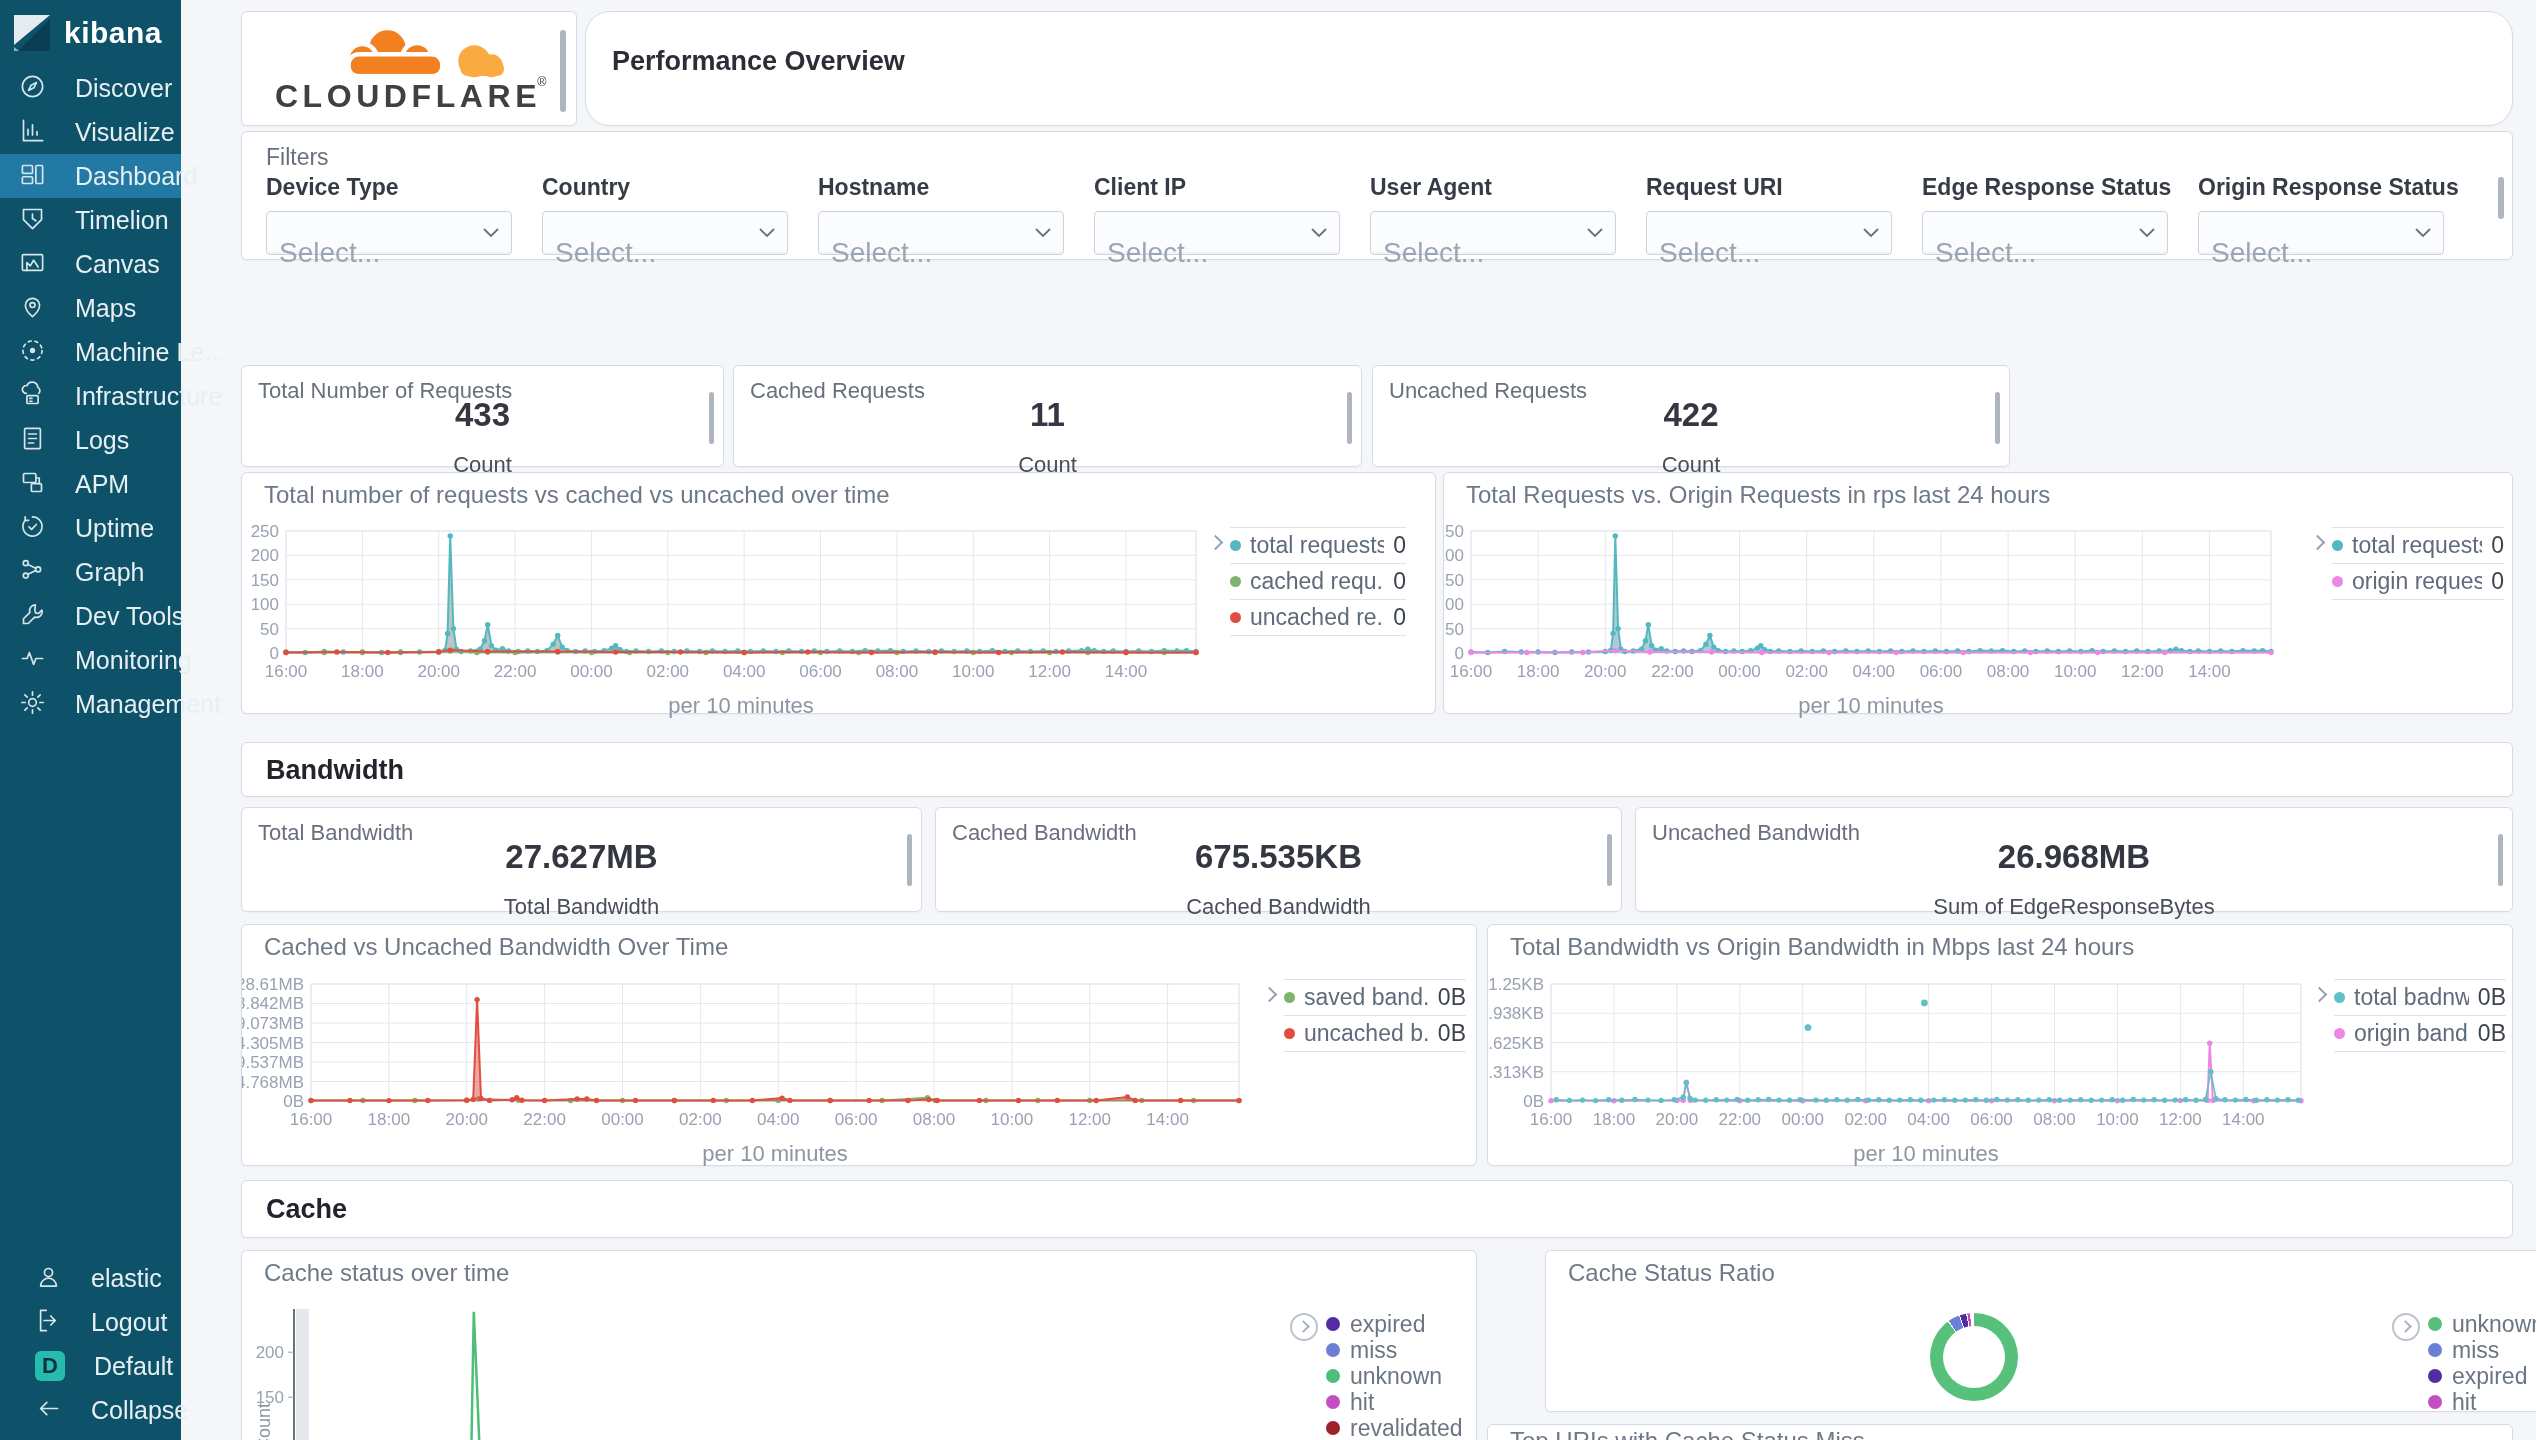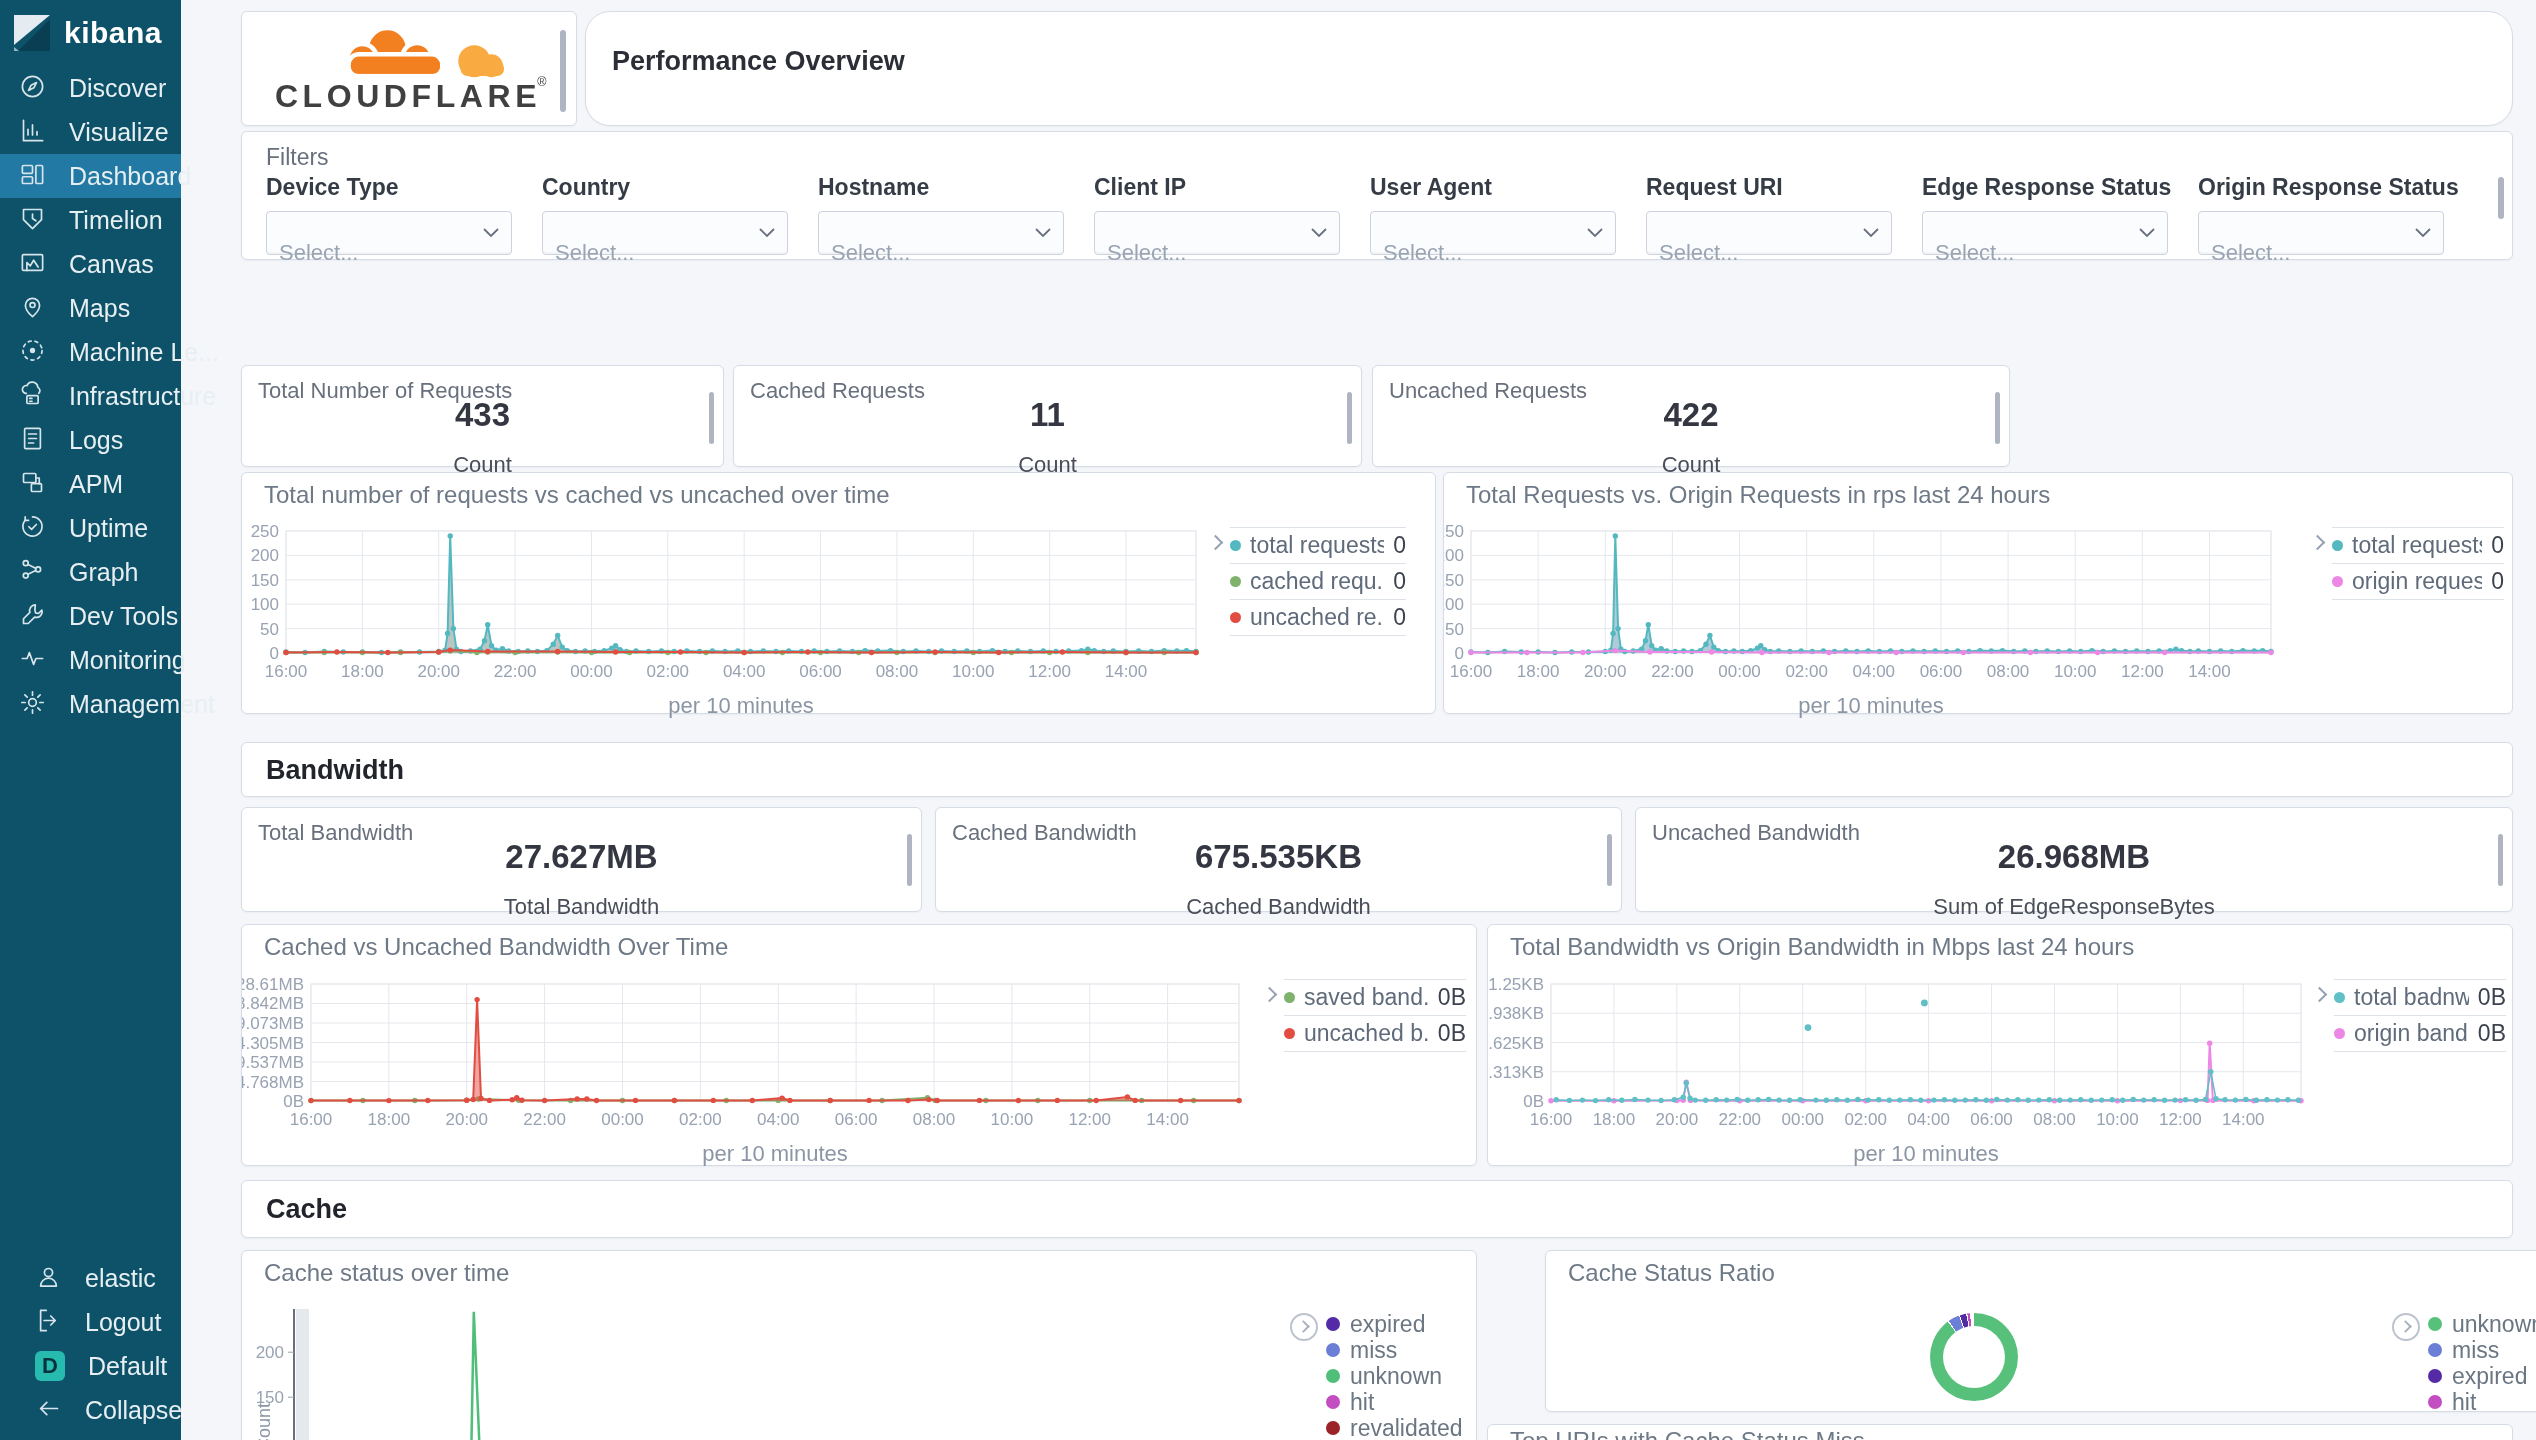--- a/index.html
+++ b/index.html
@@ -2,21 +2,21 @@
 <html><head>
 <meta charset="utf-8">
 <style>
   html,body{margin:0;padding:0;background:#eef1f5;overflow:hidden;}
   .screen{position:relative;width:2536px;height:1440px;overflow:hidden;background:#f4f6f9;
           font-family:"Liberation Sans", sans-serif;color:#343741;}
   
   .sidebar{position:absolute;left:0;top:0;width:181px;height:1440px;background:#0d5268;z-index:5;}
   .k-header{display:flex;align-items:center;gap:13px;padding:14px 0 14px 13px;height:38px;}
   .k-title{color:#fff;font-size:30px;font-weight:600;letter-spacing:.5px;}
-  .nav-item{display:flex;align-items:center;gap:23px;height:44px;padding-left:19px;cursor:pointer;color:#e7eff3;}
+  .nav-item{display:flex;align-items:center;gap:29px;height:44px;padding-left:19px;cursor:pointer;color:#e7eff3;}
   .nav-item.active{background:#2279a4;}
   .nav-item .lbl{font-size:25px;white-space:nowrap;}
   .nav-item svg{flex:0 0 auto;}
   .nav-footer{position:absolute;left:16px;bottom:8px;width:100%;}
   .space-badge{width:30px;height:30px;border-radius:6px;background:#27bbb0;color:#07323d;font-weight:700;
                font-size:22px;display:flex;align-items:center;justify-content:center;}
   
   .panel{position:absolute;background:#fff;border:1px solid #d6dce6;border-radius:6px;box-shadow:0 1px 2px rgba(0,0,0,.04);}
   .chart-title{position:absolute;left:22px;top:8px;margin:0;font-size:24px;font-weight:400;color:#6e7987;white-space:nowrap;}
   .section-title{position:absolute;left:24px;top:50%;transform:translateY(-50%);margin:0;font-size:27px;font-weight:700;color:#21242b;}
@@ -27,21 +27,21 @@
   .metric-title{position:absolute;left:16px;top:12px;font-size:22px;color:#69707d;white-space:nowrap;}
   .metric-value{position:absolute;left:0;top:30px;width:100%;text-align:center;font-size:33px;font-weight:700;color:#343741;}
   .metric-unit{position:absolute;left:0;top:86px;width:100%;text-align:center;font-size:22px;color:#494e58;}
   
   .filter-row{position:absolute;left:24px;top:42px;display:flex;gap:30px;}
   .filter-field{width:246px;}
   .filter-label{font-size:23px;font-weight:700;color:#353c46;margin-bottom:10px;white-space:nowrap;}
   .select-box{height:42px;border:1px solid #ccd3de;border-radius:4px;background:#fbfcfe;display:flex;
               align-items:center;justify-content:space-between;padding:0 12px;cursor:pointer;
               box-shadow:inset 0 -2px 0 rgba(0,0,0,0.03);}
-  .select-ph{font-size:22px;color:#9aa5b4;margin-top:39px;}
+  .select-ph{font-size:28px;color:#9aa5b4;margin-top:39px;}
   
   .plot-svg{position:absolute;left:0;top:0;}
   .tick{font-family:"Liberation Sans",sans-serif;font-size:17px;fill:#98a2b2;}
   .chart-xlabel{position:absolute;font-size:22px;color:#8b96a5;text-align:center;width:260px;}
   .legend-box{position:absolute;}
   .legend-row{display:flex;align-items:center;gap:9px;height:35px;border-top:1px solid #dde1e8;cursor:pointer;}
   .legend-row:last-child{border-bottom:1px solid #dde1e8;}
   .legend-dot{width:11px;height:11px;border-radius:50%;flex:0 0 auto;}
   .legend-name{flex:1;font-size:23px;color:#5f6b7b;white-space:nowrap;overflow:hidden;}
   .legend-val{font-size:23px;color:#3d434e;}

